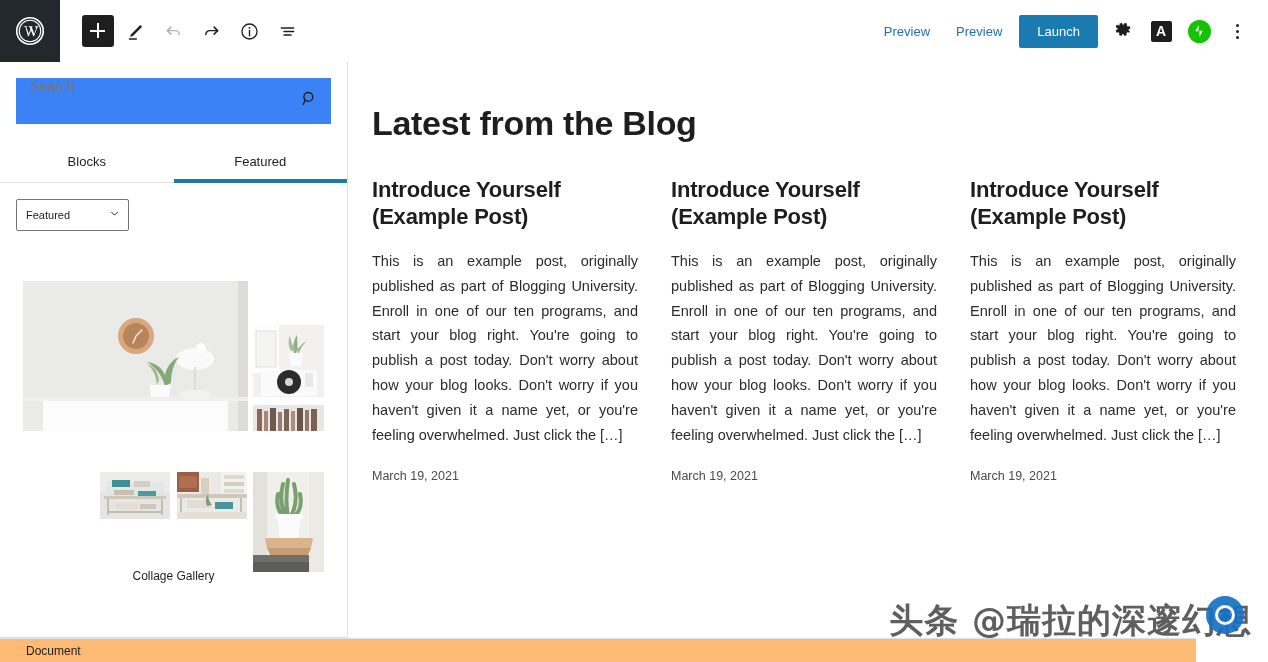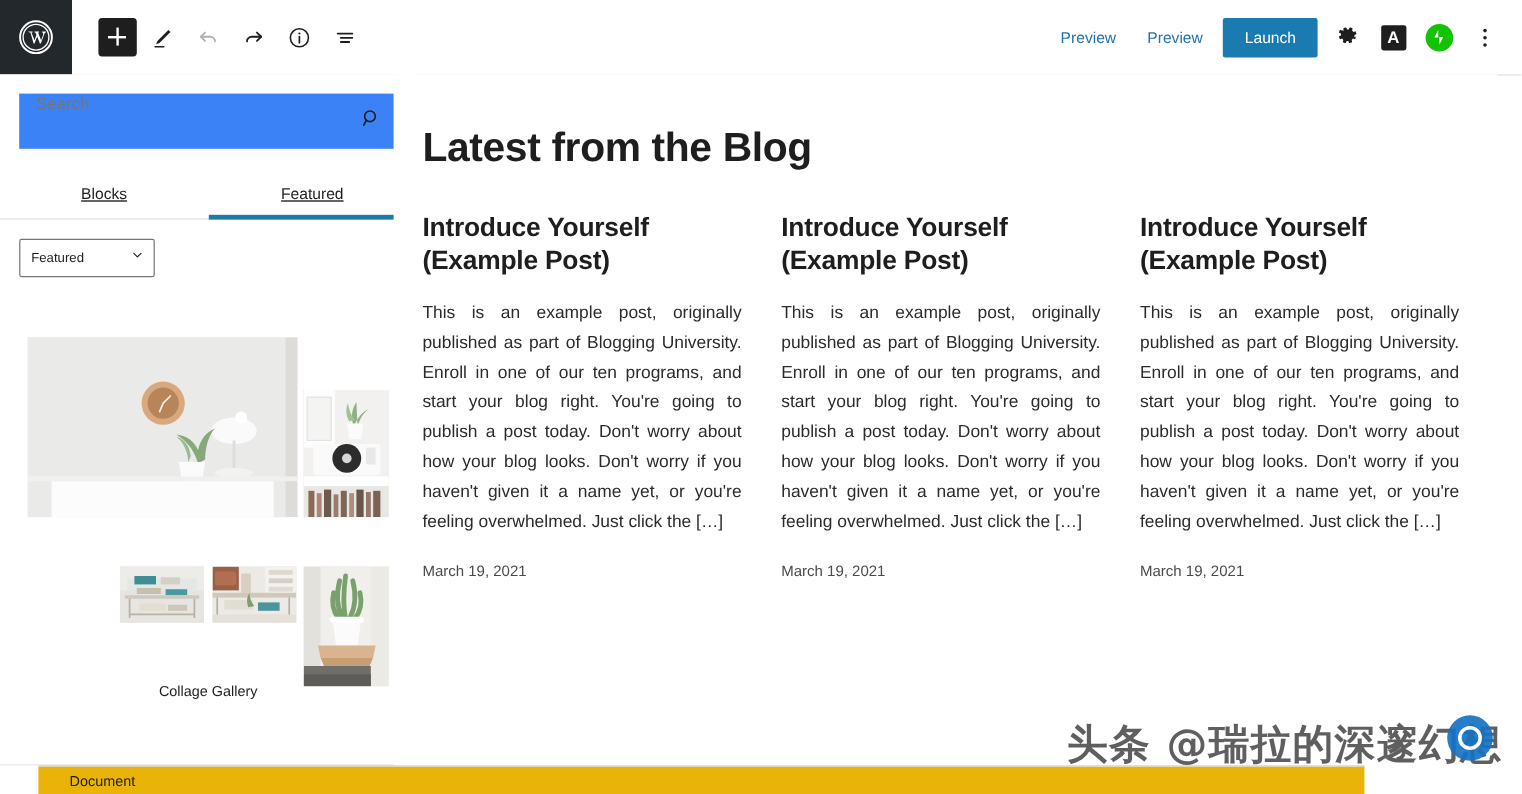--- a/index.html
+++ b/index.html
@@ -104,21 +104,20 @@
   .search-field input::placeholder { color: #757575; }
   .search-icon-btn {
     width: 44px; height: 44px; border: none; background: none; cursor: pointer;
     display: flex; align-items: center; justify-content: center;
   }
 
   .tabs {
     display: flex; margin-top: 18px;
     border-bottom: 1px solid #e0e0e0;
     position: relative;
-    text-decoration: underline;
   }
   .tab {
     flex: 1; text-align: center;
     font-size: 13px; color: #1e1e1e;
     padding: 12px 0 13px 0;
     background: none; border: none; cursor: pointer;
     position: relative;
     font-family: "Liberation Sans", sans-serif;
   }
   .tab.active::after {
@@ -152,21 +151,21 @@
     text-align: center; font-size: 12px; color: #1e1e1e;
     margin-top: 2px;
   }
   .sidebar-sep {
     position: absolute; left: 0; bottom: 0; width: 348px;
     border-bottom: 1px solid #e0e0e0;
   }
 
   
   .canvas {
-    position: absolute; top: 62px; left: 328px;
+    position: absolute; top: 62px; left: 348px;
     width: 920px; height: 576px;
     background: #ffffff; overflow: hidden;
   }
   .canvas-inner { padding: 42px 32px 0 24px; }
   .blog-title {
     font-size: 34px; font-weight: bold; color: #1e1e1e;
     letter-spacing: -0.3px; margin-bottom: 34px;
   }
   .posts { display: flex; gap: 33px; }
   .post { width: 266px; }
@@ -176,24 +175,24 @@
   }
   .post p.excerpt {
     font-size: 14.5px; color: #2b2b2b; line-height: 1.72;
     text-align: justify; margin-bottom: 21px;
   }
   .post .date { font-size: 12.5px; color: #4a4a4a; }
 
   
   .statusbar {
     position: absolute; top: 638px; left: 0;
-    width: 1105px; height: 24px;
-    background: #eab308;
+    width: 1196px; height: 24px;
+    background: #fdba74;
     border-top: 1px solid #e0e0e0;
-    display: flex; align-items: center; margin-left: 32px;
+    display: flex; align-items: center;
   }
   .statusbar .doc-label {
     font-size: 12px; color: #1e1e1e; padding-left: 26px;
   }
 
   
   .watermark {
     position: absolute; right: 16px; bottom: 18px;
     display: flex; align-items: center;
     font-size: 34px; font-weight: bold;

